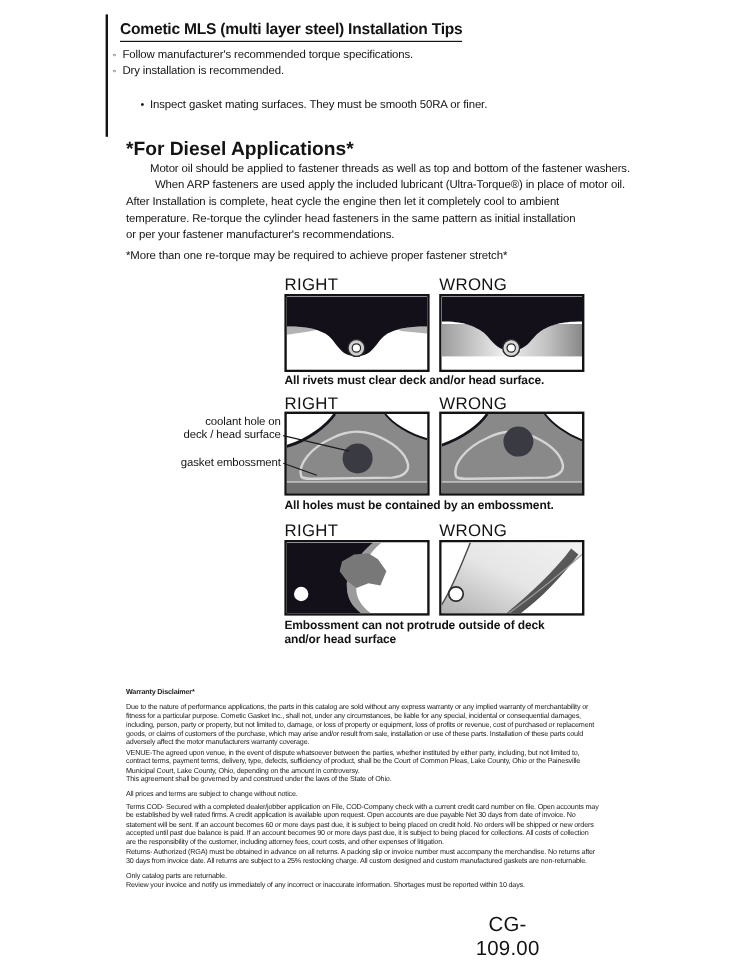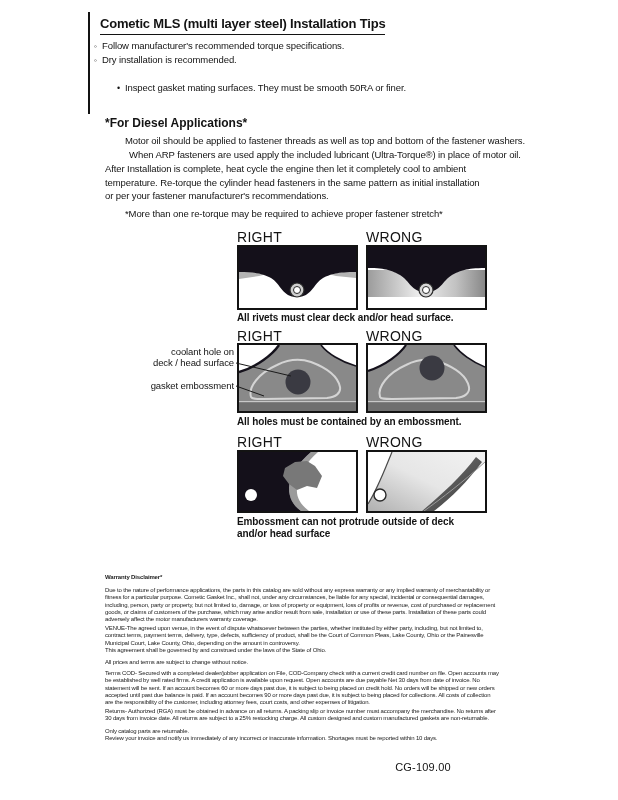--- a/index.html
+++ b/index.html
@@ -10,43 +10,43 @@
   .abs{position:absolute;}
   
   #left-rule{left:88px;top:12px;width:2px;height:102px;background:var(--ink);}
   #title{left:100px;top:16px;font-size:13px;font-weight:bold;letter-spacing:-0.2px;
     border-bottom:1.5px solid var(--ink);padding-bottom:3px;text-align:center;}
   .bullet-line{left:94px;font-size:9.5px;letter-spacing:-0.1px;white-space:nowrap;}
   .bullet-line .marker{display:inline-block;width:8px;font-size:8px;vertical-align:0.5px;}
   .sub-bullet-line{left:117px;font-size:9.5px;letter-spacing:-0.1px;white-space:nowrap;}
   .sub-bullet-line .marker{display:inline-block;width:8px;font-size:9px;}
   
-  #diesel-heading{left:105px;top:116px;font-size:12px;font-weight:bold;}
+  #diesel-heading{left:105px;top:116px;font-size:16px;font-weight:bold;}
   .para{left:105px;width:440px;font-size:9.5px;line-height:13.6px;letter-spacing:-0.1px;white-space:pre-line;}
   #diesel-para1{top:134px;text-align:center;}
   #diesel-para2{top:162px;}
-  #diesel-note{top:207px;margin-left:20px;}
+  #diesel-note{top:207px;}
   
   .rw-label{width:121px;font-size:14px;letter-spacing:0.3px;color:var(--ink);}
   .dbox{width:117px;border:2px solid var(--ink);background:#fff;line-height:0;}
   .caption{font-size:10px;font-weight:bold;letter-spacing:-0.1px;white-space:pre-line;line-height:12px;}
   .ptr-label{font-size:9.5px;letter-spacing:-0.1px;text-align:right;white-space:nowrap;}
   #overlay{left:0;top:0;width:618px;height:800px;pointer-events:none;}
   
   .legal{left:105px;width:410px;font-size:6px;line-height:7.25px;letter-spacing:-0.15px;
     white-space:pre-line;color:#222;}
   #legal-heading{top:574px;font-weight:bold;}
   #legal-disclaimer{top:587px;}
   #legal-venue{top:625px;}
   #legal-prices{top:659px;}
   #legal-terms{top:670px;}
   #legal-returns{top:708px;}
   #legal-returnable{top:728px;}
   
-  #page-number{left:383px;top:761px;width:80px;text-align:center;font-size:11px;letter-spacing:0.2px;}
+  #page-number{left:383px;top:761px;width:80px;text-align:center;font-size:17px;letter-spacing:0.2px;}
 </style>
 </head>
 <body>
 
 <div id="page">
 
   <div id="left-rule" class="abs"></div>
   <div id="title" class="abs">Cometic MLS (multi layer steel) Installation Tips</div>
 
   <div class="abs bullet-line" style="top:40px">

